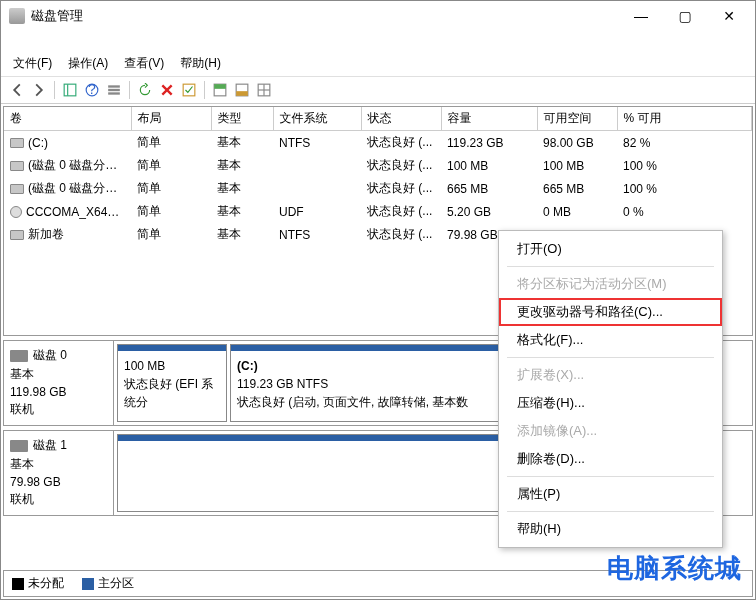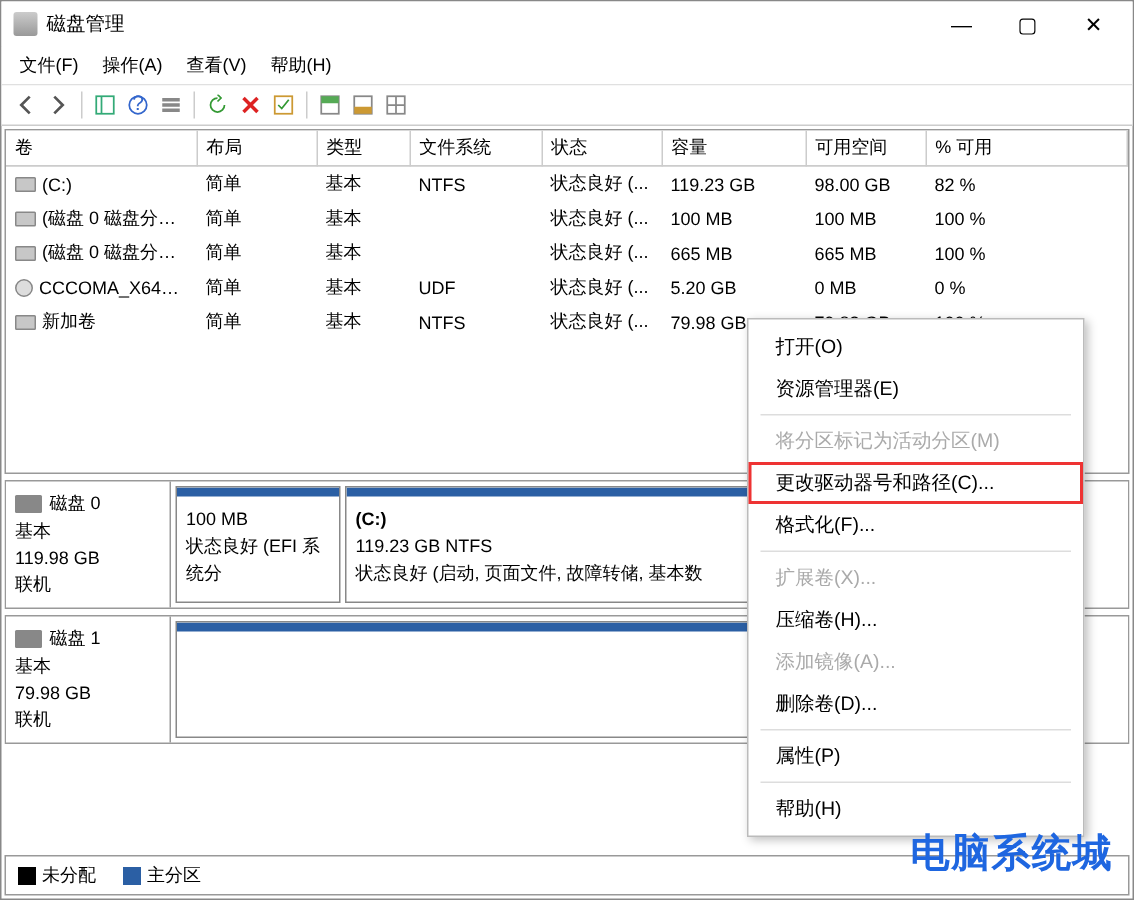--- a/index.html
+++ b/index.html
@@ -4,21 +4,21 @@
 <style>
 * { box-sizing: border-box; margin: 0; padding: 0; font-family: "Microsoft YaHei", "Segoe UI", sans-serif; font-size: 12px; }
 body { background: #fff; width: 756px; height: 600px; overflow: hidden; position: relative; }
 .window { border: 1px solid #888; width: 756px; height: 600px; display: flex; flex-direction: column; background: #fff; }
 .titlebar { display: flex; align-items: center; height: 30px; padding: 0 4px; background: #fff; }
 .titlebar .icon { width: 16px; height: 16px; margin-left: 4px; margin-right: 6px; background: linear-gradient(#ccc,#999); border-radius: 2px; }
 .titlebar .title { flex: 1; font-size: 13px; }
 .winbtns { display: flex; }
 .winbtn { width: 44px; height: 28px; display: flex; align-items: center; justify-content: center; font-size: 14px; }
 .menubar { display: flex; padding: 2px 6px; background: #fff; border-bottom: 1px solid #e0e0e0; }
-.menuitem { padding: 2px 10px 2px 6px; font-size: 12px; }
+.menuitem { padding: 2px 10px 2px 6px; font-size: 12px; margin-top: 20px; }
 .toolbar { display: flex; align-items: center; padding: 3px 6px; border-bottom: 1px solid #ccc; background: #fff; gap: 2px; }
 .tbtn { width: 20px; height: 20px; display:flex; align-items:center; justify-content:center; border: 1px solid transparent; }
 .tbtn svg { width: 14px; height: 14px; }
 .tsep { width: 1px; height: 18px; background: #ccc; margin: 0 3px; }
 .content { flex: 1; display: flex; flex-direction: column; overflow: hidden; }
 .tablewrap { border: 1px solid #999; margin: 2px; height: 230px; overflow: hidden; }
 table { border-collapse: collapse; width: 100%; table-layout: fixed; }
 th { background: #fff; border-right: 1px solid #ccc; border-bottom: 1px solid #ccc; text-align: left; padding: 3px 6px; font-weight: normal; font-size: 12px; }
 td { padding: 3px 6px; font-size: 12px; white-space: nowrap; overflow: hidden; text-overflow: ellipsis; }
 .volicon { display:inline-block; width:14px; height:10px; background:#c7c7c7; border:1px solid #888; margin-right:4px; vertical-align:middle; border-radius:1px; }
@@ -27,21 +27,21 @@
 .diskrow { display:flex; border:1px solid #999; margin-bottom:4px; height:86px; background:#fff; }
 .diskinfo { width:110px; border-right:1px solid #999; padding:6px; display:flex; flex-direction:column; gap:2px; }
 .diskinfo .diskname { font-weight:normal; display:flex; align-items:center; gap:5px; }
 .diskicon { width:18px; height:12px; background:#888; border-radius:1px; display:inline-block; }
 .parts { flex:1; display:flex; padding:3px; gap:3px; }
 .partbox { border:1px solid #888; display:flex; flex-direction:column; overflow:hidden; }
 .partbox .bar { height:6px; background:#2b5fa4; }
 .partbox .pcontent { padding:6px; flex:1; font-size:12px; line-height:1.5; }
 .legend { border:1px solid #999; margin:2px; padding:4px 8px; display:flex; gap:18px; align-items:center; font-size:12px; }
 .legbox { width:12px; height:12px; display:inline-block; margin-right:4px; vertical-align:middle; }
-.contextmenu { position:absolute; left:498px; top:212px; width:225px; background:#fff; border:1px solid #bbb; box-shadow:2px 2px 6px rgba(0,0,0,.25); padding:4px 0; z-index:50; }
+.contextmenu { position:absolute; left:498px; top:230px; width:225px; background:#fff; border:1px solid #bbb; box-shadow:2px 2px 6px rgba(0,0,0,.25); padding:4px 0; z-index:50; }
 .ctxitem { padding:5px 18px; font-size:13px; }
 .ctxitem.disabled { color:#aaa; }
 .ctxsep { height:1px; background:#ddd; margin:3px 8px; }
 .ctxitem.highlight { border:2px solid #e33; padding:3px 16px; }
 .watermark { position:absolute; right:14px; bottom:14px; text-align:center; z-index:60; pointer-events:none;margin-left:38px; }
 .watermark .big { font-size:26px; font-weight:bold; color:#1e66e0; letter-spacing:1px; }
 .watermark .small { font-size:12px; color:#3a7be8; }
 </style>
 </head>
 <body>
@@ -251,21 +251,20 @@
 
     <div class="legend">
       <span><span class="legbox" style="background:#000"></span><span>未分配</span></span>
       <span><span class="legbox" style="background:#2b5fa4"></span><span>主分区</span></span>
     </div>
   </div>
 </div>
 
 <div class="contextmenu">
   <div class="ctxitem">打开(O)</div>
-  <div class="ctxitem">资源管理器(E)</div>
   <div class="ctxsep"></div>
   <div class="ctxitem disabled">将分区标记为活动分区(M)</div>
   <div class="ctxitem highlight">更改驱动器号和路径(C)...</div>
   <div class="ctxitem">格式化(F)...</div>
   <div class="ctxsep"></div>
   <div class="ctxitem disabled">扩展卷(X)...</div>
   <div class="ctxitem">压缩卷(H)...</div>
   <div class="ctxitem disabled">添加镜像(A)...</div>
   <div class="ctxitem">删除卷(D)...</div>
   <div class="ctxsep"></div>

